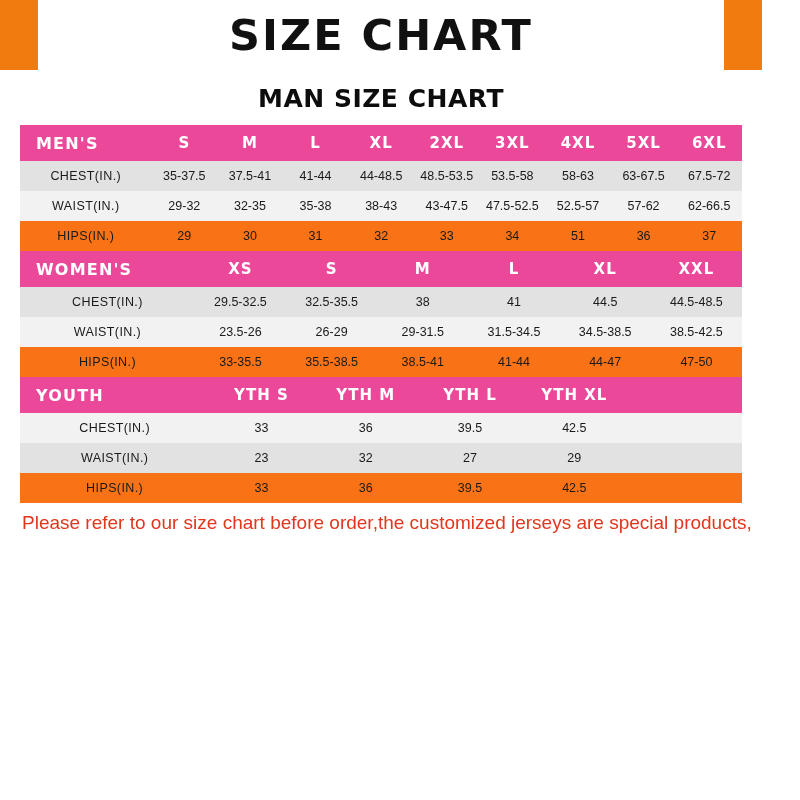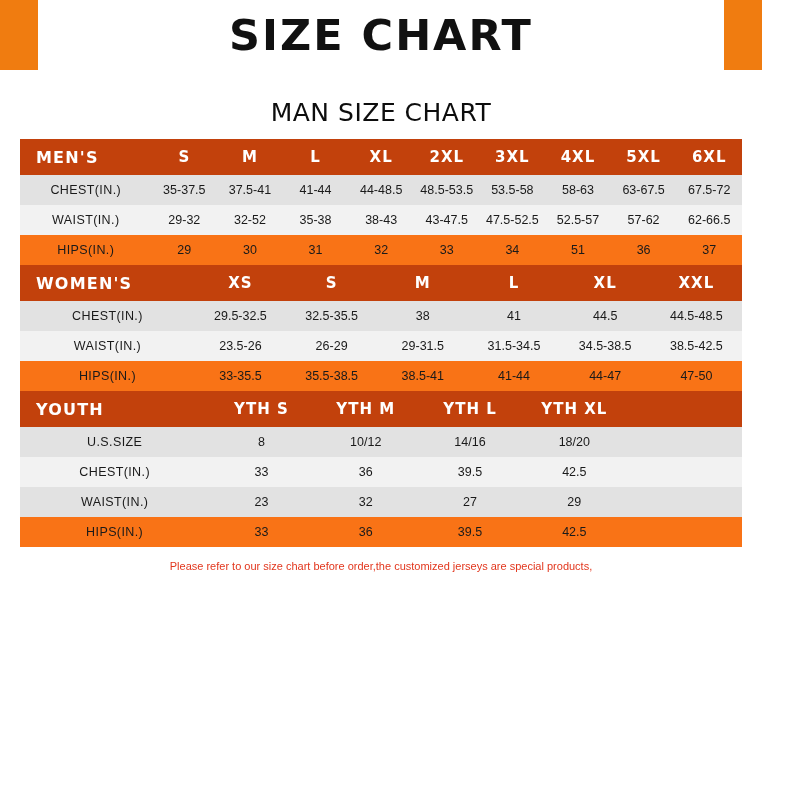--- a/index.html
+++ b/index.html
@@ -48,44 +48,44 @@
     line-height: 1;
     text-align: center;
   }
 
   .section {
     padding: 0 20px;
   }
   .section-title {
     text-align: center;
     font-family: "DejaVu Sans", sans-serif;
-    font-weight: normal;
+    font-weight: bold;
     font-size: 25px;
     color: #0d0d0d;
     letter-spacing: 0.5px;
-    margin: 28px 0 12px 0;
+    margin: 14px 0 12px 0;
   }
 
   table.chart {
     border-collapse: collapse;
     width: 100%;
     table-layout: fixed;
   }
   table.chart td, table.chart th {
     text-align: center;
     font-size: 12.5px;
     color: #1a1a1a;
     padding: 0;
     height: 30px;
     vertical-align: middle;
     font-family: "Liberation Sans", sans-serif;
   }
   
   table.chart thead tr {
-    background: #c2410c;
+    background: #ec4899;
   }
   table.chart thead th {
     color: #ffffff;
     font-size: 15px;
     font-weight: bold;
     height: 36px;
     letter-spacing: 1px;
     font-family: "DejaVu Sans", sans-serif;
   }
   table.chart thead th.rowlabel {
@@ -101,24 +101,24 @@
 
   td.rowlabel {
     text-align: center;
     font-size: 13px;
     letter-spacing: 0.4px;
     color: #1a1a1a;
     font-family: "Liberation Sans", sans-serif;
   }
 
   .footer-note {
-    margin-top: 12px;
+    margin-top: 6px;
     padding: 0 22px;
     color: #e2361d;
-    font-size: 11px;
+    font-size: 19px;
     line-height: 1.45;
     text-align: center;
     font-family: "Liberation Sans", sans-serif;
   }
   .footer-note div { white-space: nowrap; }
 </style>
 </head>
 <body>
 
 <div class="page">
@@ -155,21 +155,21 @@
           <td>44-48.5</td>
           <td>48.5-53.5</td>
           <td>53.5-58</td>
           <td>58-63</td>
           <td>63-67.5</td>
           <td>67.5-72</td>
         </tr>
         <tr class="band-b">
           <td class="rowlabel">WAIST(IN.)</td>
           <td>29-32</td>
-          <td>32-52</td>
+          <td>32-35</td>
           <td>35-38</td>
           <td>38-43</td>
           <td>43-47.5</td>
           <td>47.5-52.5</td>
           <td>52.5-57</td>
           <td>57-62</td>
           <td>62-66.5</td>
         </tr>
         <tr class="band-c">
           <td class="rowlabel">HIPS(IN.)</td>
@@ -238,28 +238,20 @@
         <tr>
           <th class="rowlabel" style="width:24%">YOUTH</th>
           <th>YTH S</th>
           <th>YTH M</th>
           <th>YTH L</th>
           <th>YTH XL</th>
           <th style="width:16%"></th>
         </tr>
       </thead>
       <tbody>
-        <tr class="band-a">
-          <td class="rowlabel">U.S.SIZE</td>
-          <td>8</td>
-          <td>10/12</td>
-          <td>14/16</td>
-          <td>18/20</td>
-          <td></td>
-        </tr>
         <tr class="band-b">
           <td class="rowlabel">CHEST(IN.)</td>
           <td>33</td>
           <td>36</td>
           <td>39.5</td>
           <td>42.5</td>
           <td></td>
         </tr>
         <tr class="band-a">
           <td class="rowlabel">WAIST(IN.)</td>

